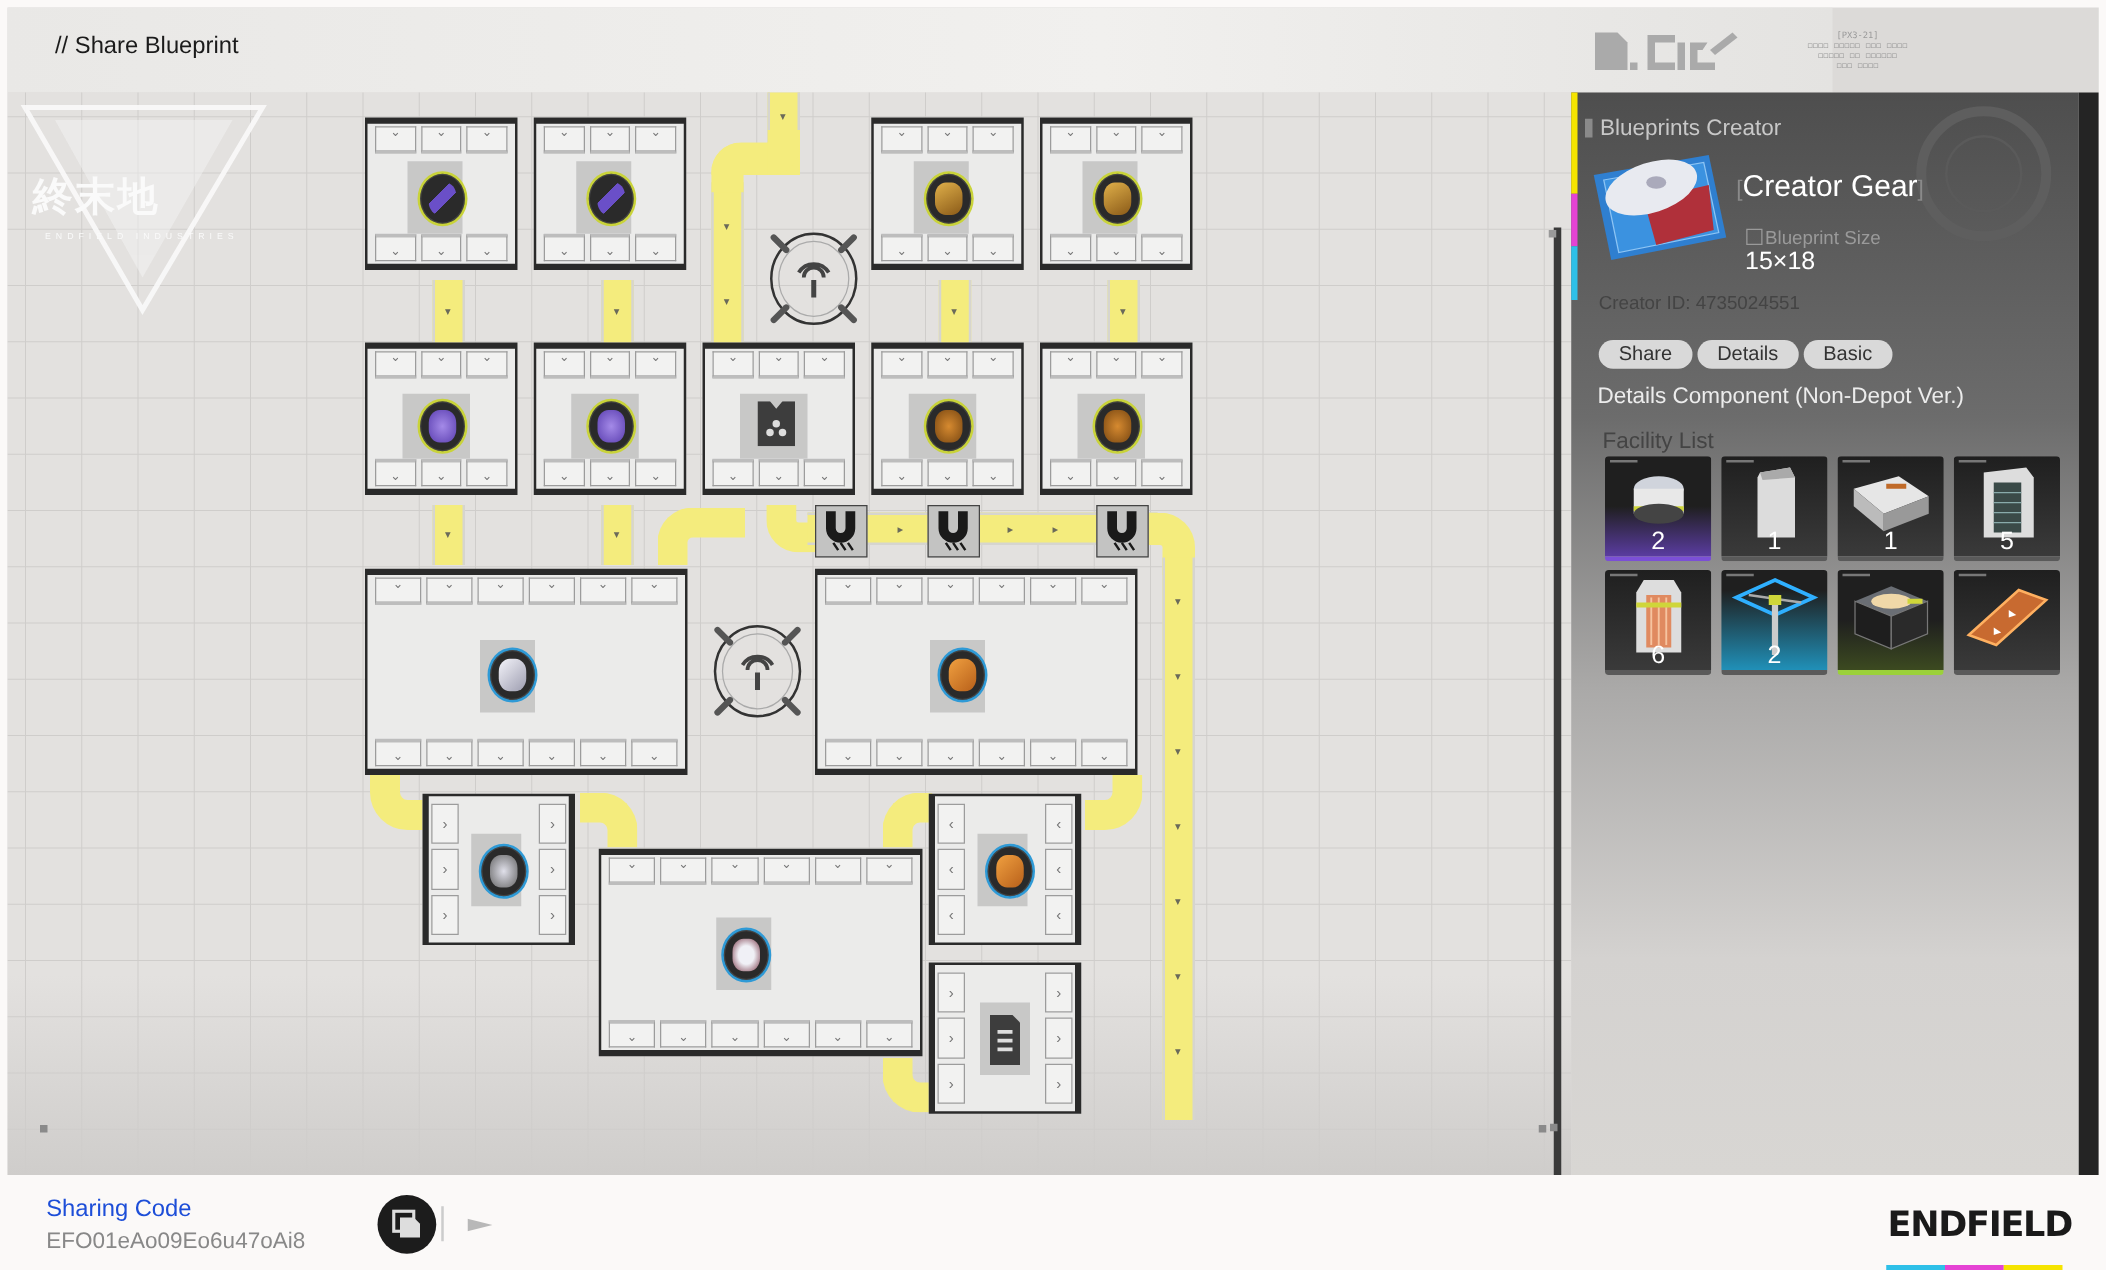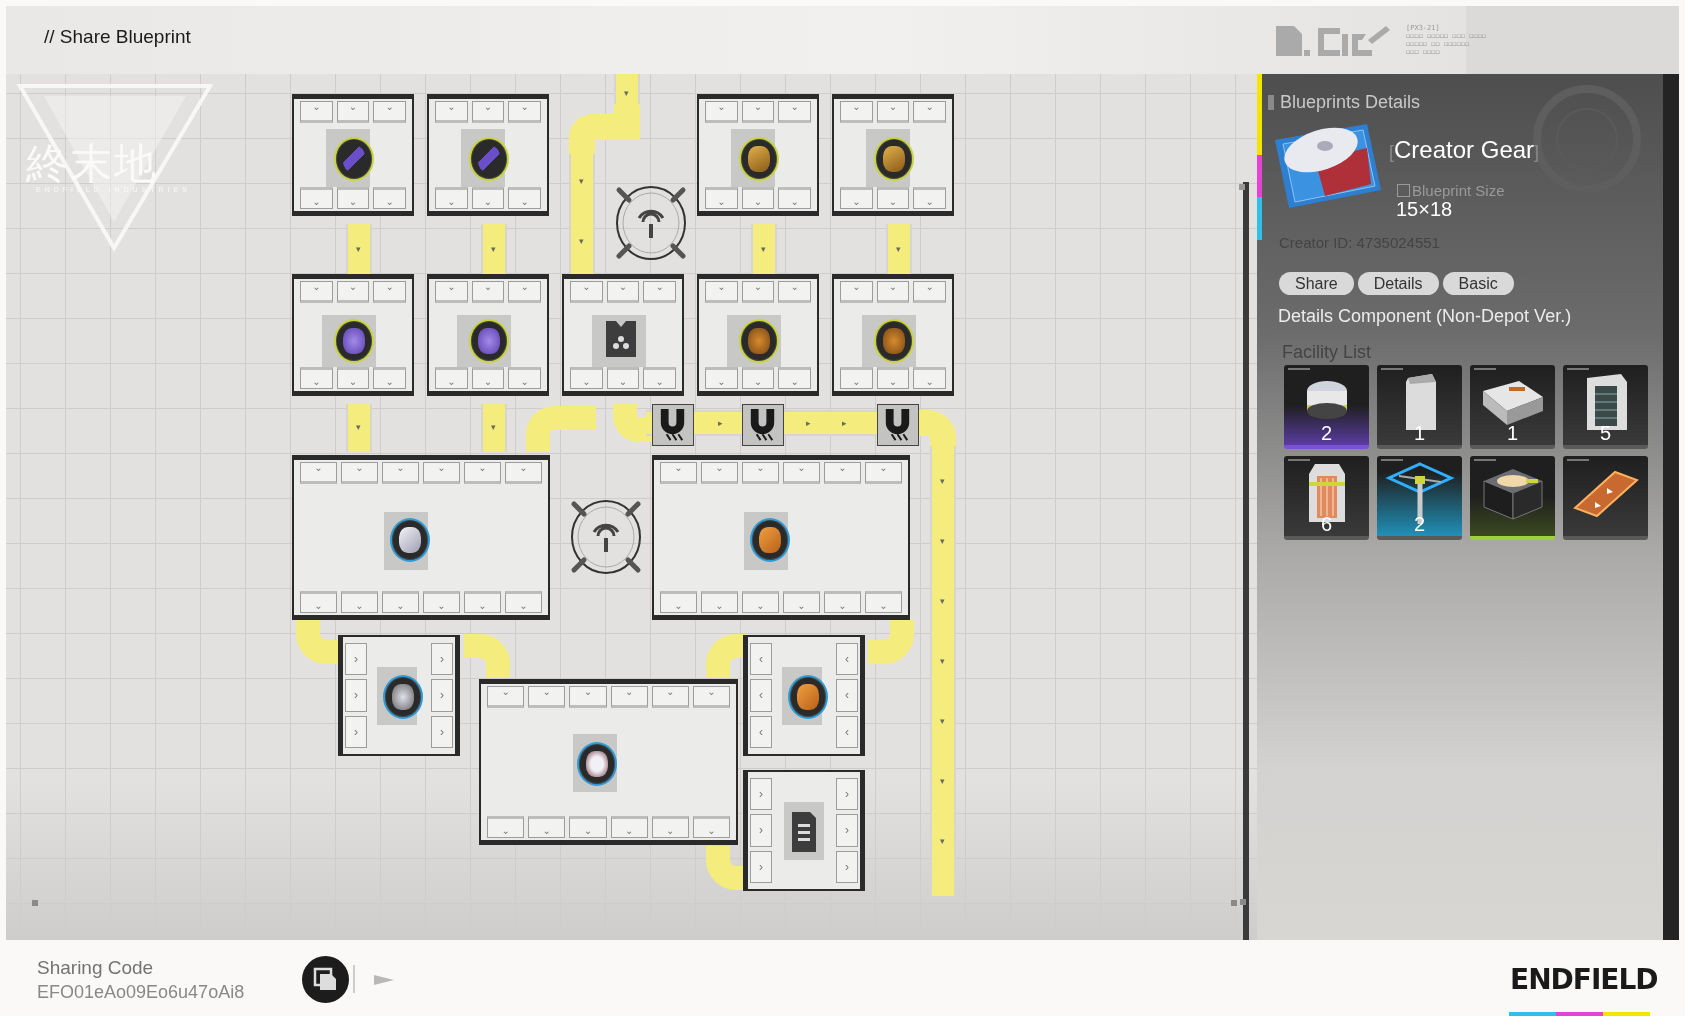--- a/index.html
+++ b/index.html
@@ -1,28 +1,28 @@
 <!DOCTYPE html>
 <html><head>
 <meta charset="utf-8">
 <style>
 *{box-sizing:border-box;margin:0;padding:0}
 html,body{width:1685px;height:1016px;overflow:hidden;background:#fbf9f8;font-family:"Liberation Sans","DejaVu Sans",sans-serif}
 .frame{position:absolute;left:6px;top:6px;width:1673px;height:934px;background:#dcdad8;overflow:hidden}
-.header{position:absolute;left:0;top:0;width:1460px;height:68px;background:linear-gradient(90deg,#e9e8e6,#f1f0ee 60%,#e4e3e1);}
+.header{position:absolute;left:0;top:0;width:1460px;height:68px;background:linear-gradient(90deg,#e9e8e6,#f1f0ee 60%,#e4e3e1);text-align:center;}
 .header-title{position:absolute;left:38px;top:20px;font-size:19px;color:#1b1b1b}
 .deco-glyph{position:absolute;left:1262px;top:14px;width:140px;height:40px}
 .deco-text{position:absolute;left:1400px;top:18px;font-size:7px;color:#9a9a9a;line-height:8px;width:160px;font-family:"DejaVu Sans Mono",monospace}
 .canvas{position:absolute;left:0;top:68px;width:1251px;height:866px;
  background-color:#e3e1df;
  background-image:linear-gradient(#cfcdcb 1px,transparent 1px),linear-gradient(90deg,#cfcdcb 1px,transparent 1px);
  background-size:45px 45px;background-position:14px 19px}
 .canvas-fade{position:absolute;left:0;bottom:0;width:100%;height:160px;background:linear-gradient(transparent,#cfcdcb)}
 .logo{position:absolute;left:8px;top:8px;width:200px;height:170px;opacity:.9}
-.logo-cn{position:absolute;left:20px;top:62px;font-size:42px;font-weight:normal;color:#fafafa;letter-spacing:2px}
+.logo-cn{position:absolute;left:20px;top:62px;font-size:32px;font-weight:bold;color:#fafafa;letter-spacing:2px}
 .logo-sub{position:absolute;left:30px;top:112px;font-size:7px;color:#fafafa;letter-spacing:4px}
 .machine{position:absolute;background:#ebebea;border:2px solid #2a2a2a;border-top-width:5px;border-bottom-width:5px}
 .machine.vert{border-top-width:2px;border-bottom-width:2px;border-left-width:5px;border-right-width:5px}
 .ports{position:absolute;left:6px;right:6px;display:flex;gap:4px}
 .ports.top{top:2px}.ports.bot{bottom:2px}
 .port{flex:1;height:22px;background:#f2f2f1;border:1px solid #9c9c9c;border-bottom:3px solid #bdbdbd;font-size:10px;color:#777;text-align:center;line-height:10px}
 .ports.bot .port{border-bottom:1px solid #9c9c9c;border-top:3px solid #bdbdbd;line-height:24px}
 .vports{position:absolute;top:6px;bottom:6px;display:flex;flex-direction:column;gap:4px;width:22px}
 .vports.l{left:2px}.vports.r{right:2px}
 .vport{flex:1;background:#f2f2f1;border:1px solid #9c9c9c;font-size:12px;color:#777;display:flex;align-items:center;justify-content:center}
@@ -51,21 +51,21 @@
 .creator{position:absolute;left:22px;top:160px;font-size:15px;color:#444}
 .tags{position:absolute;left:22px;top:198px;display:flex;gap:4px}
 .tag{background:#d9d9d9;color:#333;border-radius:12px;padding:2px 16px;font-size:16px;height:23px;line-height:19px}
 .desc{position:absolute;left:21px;top:232px;font-size:18px;color:#ececec}
 .fl-title{position:absolute;left:25px;top:268px;font-size:18px;color:#444}
 .facility-grid{position:absolute;left:27px;top:291px;display:grid;grid-template-columns:repeat(4,85px);grid-gap:7px 8px}
 .fac{position:relative;width:85px;height:84px;background:linear-gradient(180deg,#1f1f1f,#3a3a3a);border-radius:3px;border-bottom:4px solid #5a5a5a;overflow:hidden}
 .fac .lbl{position:absolute;left:4px;top:3px;width:22px;height:2px;background:#777}
 .fac .count{position:absolute;left:0;right:0;bottom:0;text-align:center;font-size:20px;color:#fff}
 .fac .shape{position:absolute;left:50%;top:46%;transform:translate(-50%,-50%)}
-.footer-label{position:absolute;left:37px;top:957px;font-size:19px;color:#737373}
+.footer-label{position:absolute;left:37px;top:957px;font-size:19px;color:#1d4ed8}
 .footer-code{position:absolute;left:37px;top:982px;font-size:18px;color:#888}
 .copy-btn{position:absolute;left:302px;top:956px;width:47px;height:47px;border-radius:50%;background:#1c1c1c}
 .sep{position:absolute;left:353px;top:965px;width:2px;height:28px;background:#ccc}
 .send-btn{position:absolute;left:374px;top:973px;width:20px;height:14px}
 .brand{position:absolute;left:1510px;top:963px;font-size:28px;font-weight:900;color:#1a1a1a;letter-spacing:-1px;font-family:"DejaVu Sans",sans-serif}
 .brand-bar{position:absolute;left:1509px;top:1012px;height:4px;width:47px}
 </style>
 </head>
 <body>
 
@@ -460,21 +460,21 @@
   </div>
 
   <div class="panel">
     <div class="stripe" style="top:0;height:81px;background:#f5e400"></div>
     <div class="stripe" style="top:81px;height:42px;background:#e543d4"></div>
     <div class="stripe" style="top:123px;height:43px;background:#2ec0e8"></div>
     <svg style="position:absolute;left:260px;top:10px" width="140" height="130" viewBox="0 0 140 130">
         <circle cx="70" cy="55" r="50" fill="none" stroke="#5e5e5e" stroke-width="8"></circle>
         <circle cx="70" cy="55" r="30" fill="none" stroke="#5a5a5a" stroke-width="2"></circle>
       </svg>
-    <div class="panel-title">Blueprints Details</div>
+    <div class="panel-title">Blueprints Creator</div>
     <svg class="bp-img" viewBox="0 0 112 90">
       <polygon points="4,20 96,4 110,70 18,88" fill="#2f7fd0"></polygon>
         <polygon points="12,24 92,10 104,66 24,82" fill="#3b92e0" stroke="#8cc4f4" stroke-width="1"></polygon>
       <polygon points="44,40 96,28 100,64 54,76" fill="#b0303a"></polygon>
       <ellipse cx="50" cy="30" rx="38" ry="20" fill="#e8eaf0" transform="rotate(-18 50 30)"></ellipse>
       <ellipse cx="54" cy="26" rx="8" ry="5" fill="#aab"></ellipse>
     </svg>
     <div class="bp-name"><span class="br">[</span><span>Creator Gear</span><span class="br">]</span></div>
     <div class="bp-size-label"><span style="display:inline-block;width:13px;height:13px;border:1.5px solid #9a9a9a;margin-right:2px;vertical-align:-1px"></span><span>Blueprint Size</span></div>
     <div class="bp-size">15×18</div>

